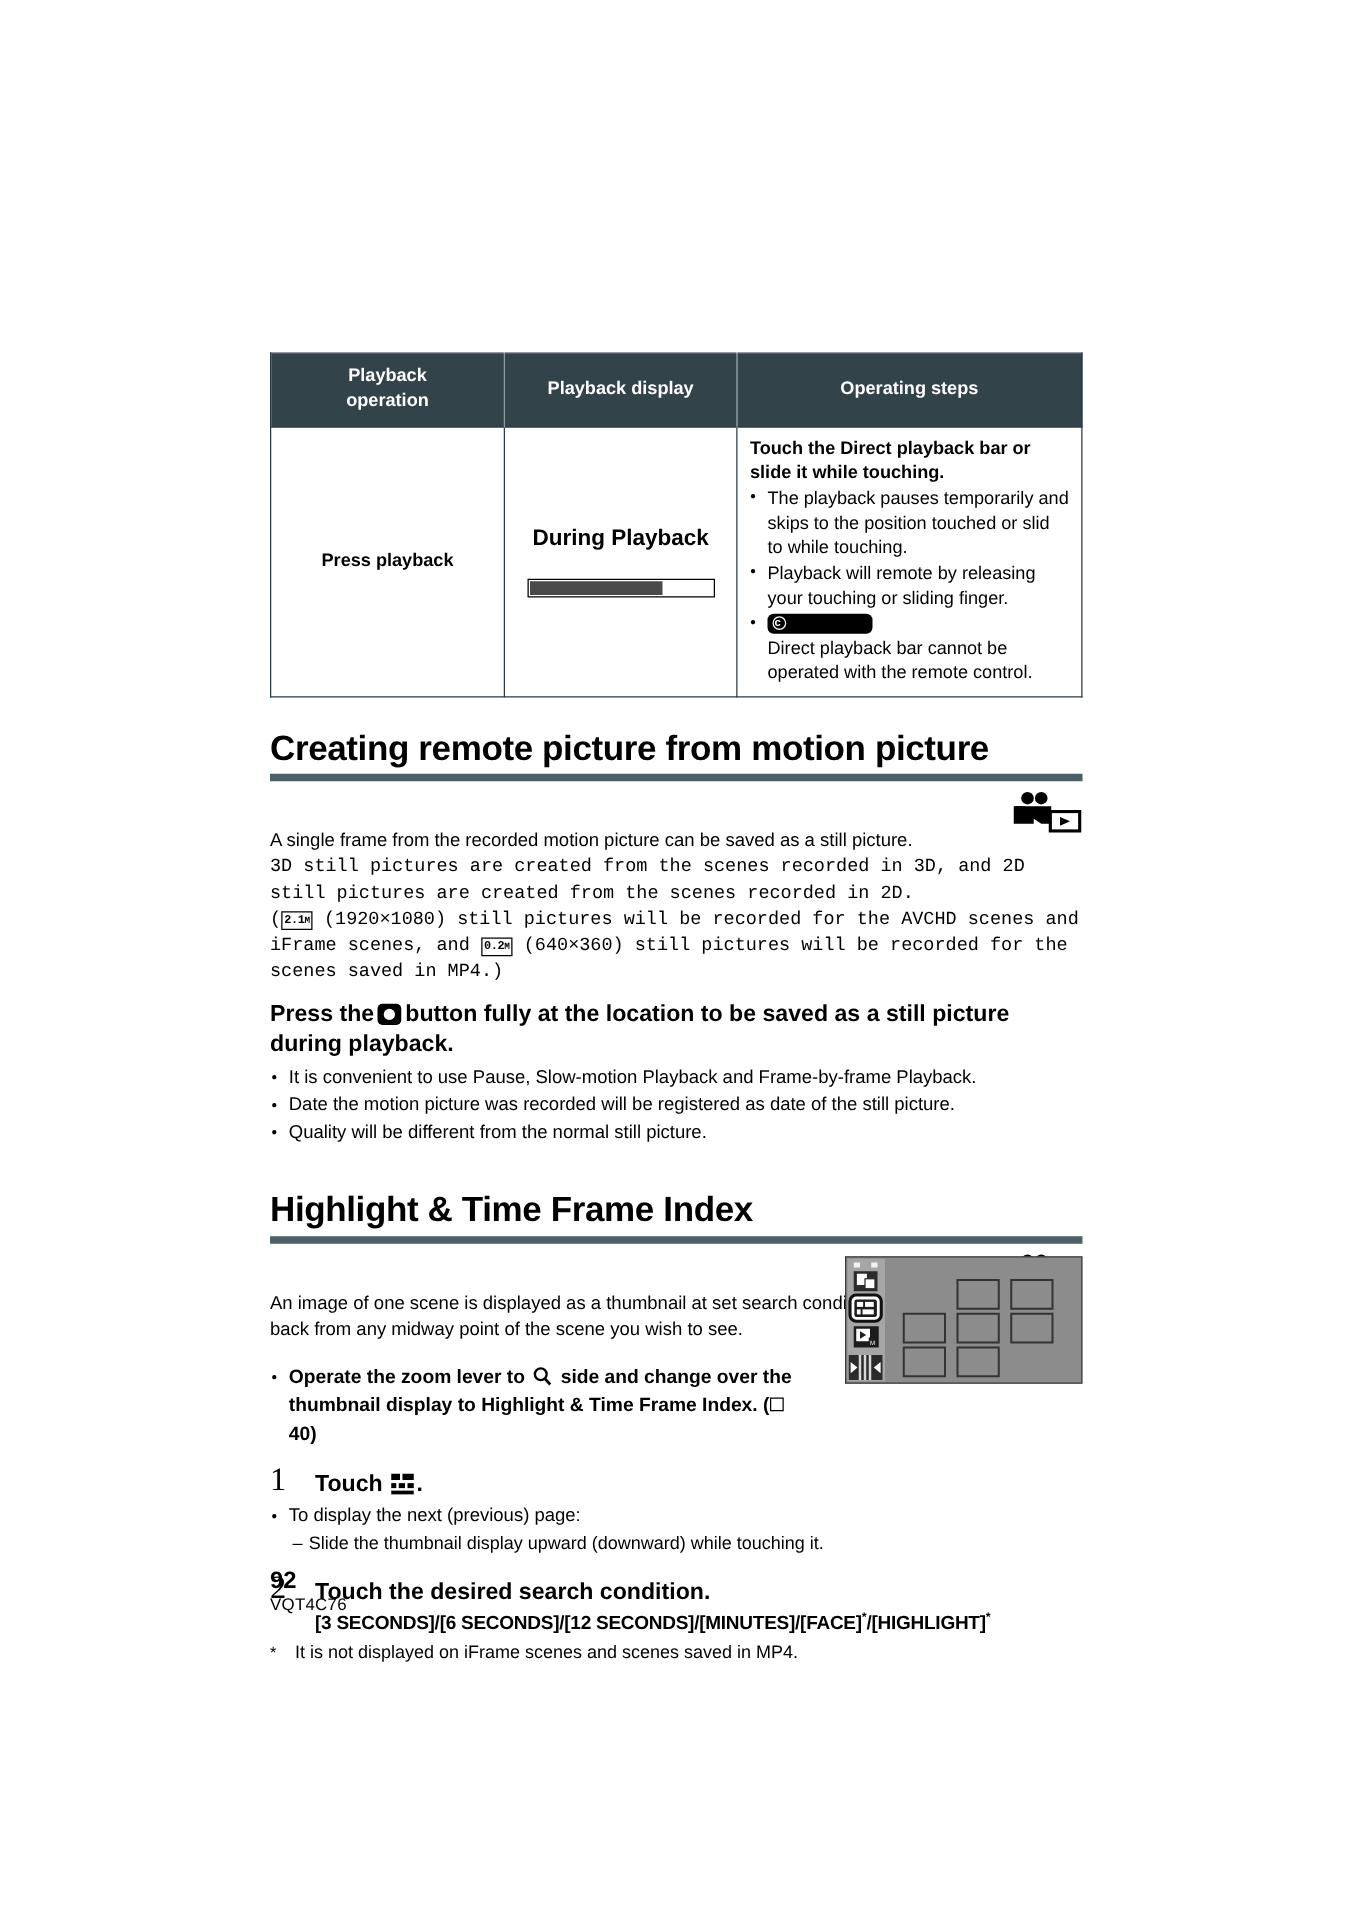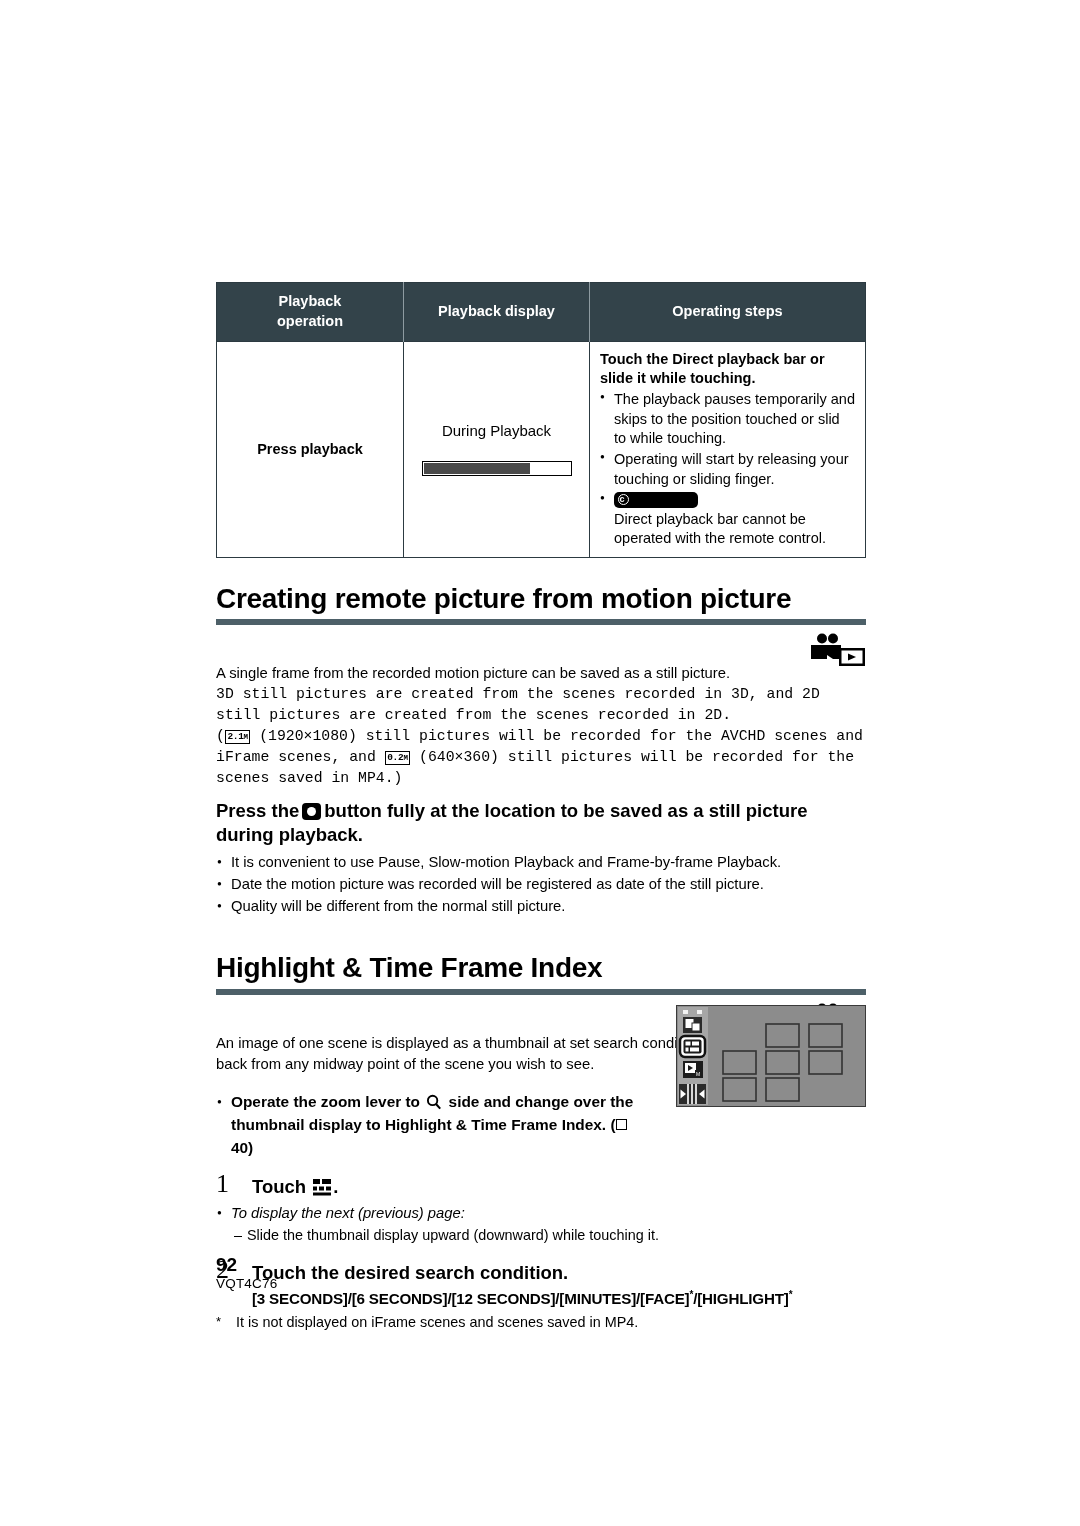--- a/index.html
+++ b/index.html
@@ -56,22 +56,22 @@
   td.col-op {
     text-align: center;
     font-weight: bold;
     font-size: 15px;
   }
   td.col-disp {
     text-align: center;
     vertical-align: middle;
   }
   .disp-label {
-    font-weight: normal;
-    font-size: 15px;
+    font-weight: bold;
+    font-size: 18px;
     margin-bottom: 22px;
   }
   .pb-bar {
     width: 150px;
     height: 15px;
     border: 1px solid #000;
     background: #ffffff;
     margin: 0 auto;
     box-sizing: border-box;
     position: relative;
@@ -305,21 +305,20 @@
     vertical-align: -3px;
     margin: 0 1px;
   }
   .step-sub {
     margin-top: 4px;
     margin-left: 0;
   }
   .step-sub li {
     font-size: 14.4px;
     line-height: 1.45;
-    font-style: italic;
   }
   ul.dashlist {
     list-style: none;
     margin: 0;
     padding: 0 0 0 18px;
   }
   ul.dashlist > li {
     position: relative;
     padding-left: 13px;
     font-size: 14.4px;
@@ -407,21 +406,21 @@
         <td class="col-disp">
           <div class="disp-label">During Playback</div>
           <div class="pb-bar">
             <div class="pb-bar-fill" style="width: 72%;"></div>
           </div>
         </td>
         <td class="col-steps">
           <div class="steps-head">Touch the Direct playback bar or slide it while touching.</div>
           <ul class="bullets">
             <li>The playback pauses temporarily and skips to the position touched or slid to while touching.</li>
-            <li>Operating will start by releasing your touching or sliding finger.</li>
+            <li>Playback will remote by releasing your touching or sliding finger.</li>
             <li>
               <span class="remote-badge"><span class="rb-c">c</span></span>
               <br>
               <span>Direct playback bar cannot be operated with the remote control.</span>
             </li>
           </ul>
         </td>
       </tr>
     </tbody>
       </table>

